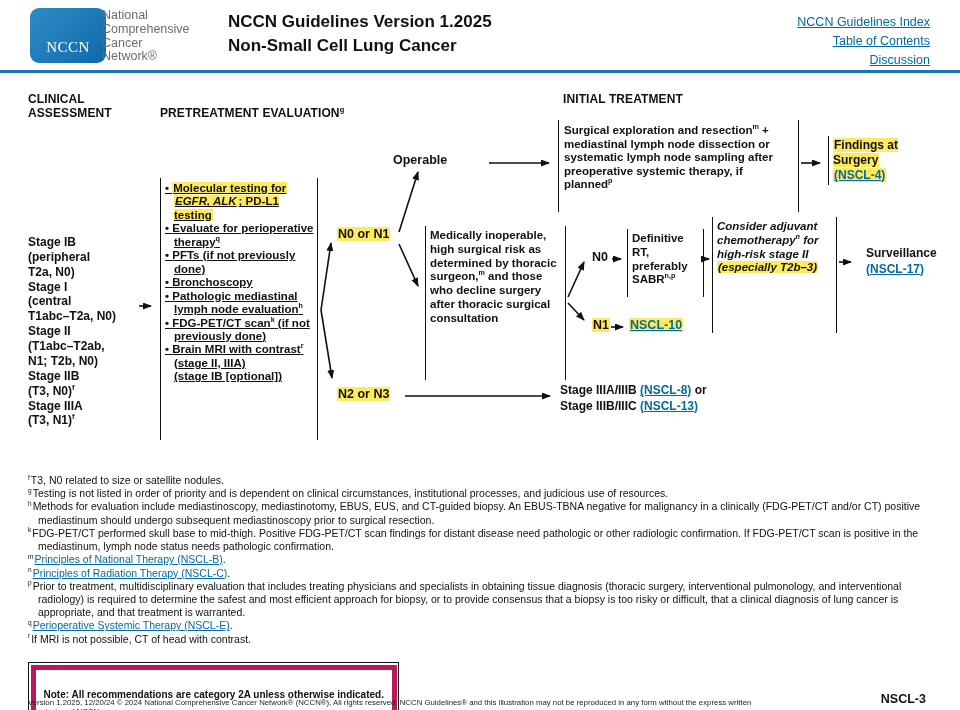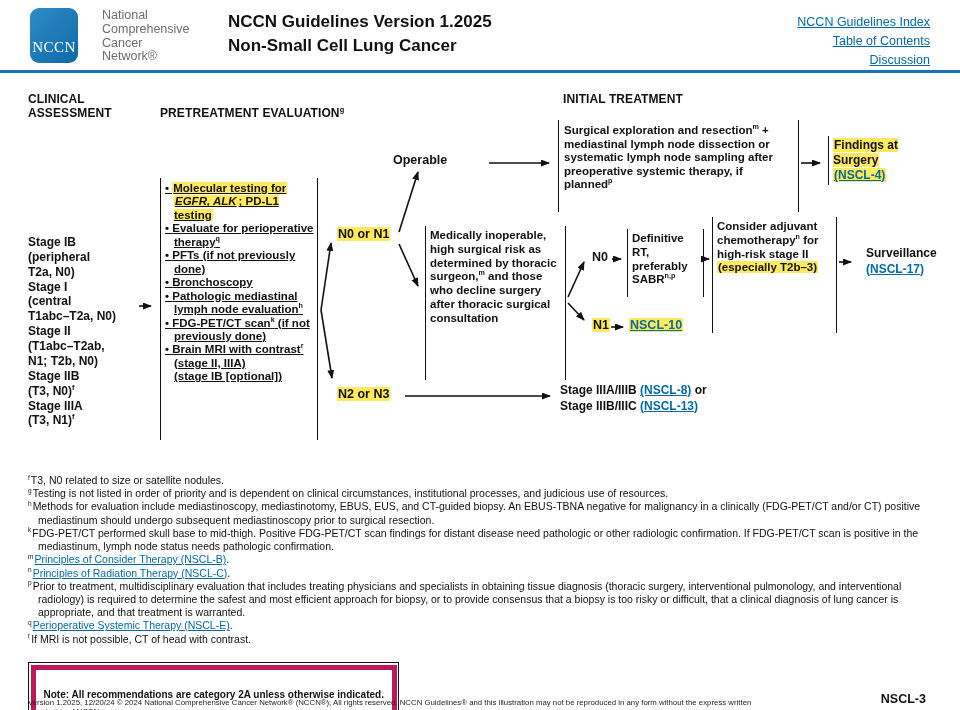--- a/index.html
+++ b/index.html
@@ -12,21 +12,21 @@
   .abs { position:absolute; }
   .b { font-weight:bold; }
   .i { font-style:italic; }
   .hl { background:#ffe95c; padding:0 1px; }
   .link { color:#0369a1; text-decoration:underline; cursor:pointer; }
   sup { font-size:0.62em; vertical-align:super; line-height:0; }
   .preline { white-space:pre-line; }
 
   
   .logo {
-    left:30px; top:8px; width:48px; height:55px; border-radius:9px;
+    left:30px; top:8px; width:76px; height:55px; border-radius:9px;
     background:linear-gradient(135deg,#2e8cc7,#0f69a9);
     display:flex; align-items:flex-end; justify-content:center;
     padding-bottom:7px;
   }
   .logo span { color:#fff; font-family:"Liberation Serif", serif; font-size:15px; letter-spacing:0.5px; }
   .orgname { left:102px; top:9px; color:#6a6c6e; font-size:12.5px; line-height:1.1; white-space:pre-line; }
   .title1 { left:228px; top:12px; font-size:17px; font-weight:bold; }
   .title2 { left:228px; top:36px; font-size:17px; font-weight:bold; }
   .toplinks { right:30px; top:13px; text-align:right; font-size:12.5px; line-height:1.5; }
   .toplinks div { display:block; }
@@ -40,21 +40,21 @@
   .bracketbox { border-left:1.6px solid #111; border-right:1.6px solid #111; }
   .prebox { left:160px; top:178px; width:158px; height:262px; padding:4px 3px 0 4px; font-size:11.5px; font-weight:bold; line-height:1.17;text-decoration:underline; }
   .pre-list { list-style:none; }
   .pre-list li { padding-left:9px; text-indent:-9px; }
   .pre-list li::before { content:"• "; }
   .node-label { font-size:12.5px; font-weight:bold; white-space:nowrap; }
   .surgbox { left:558px; top:120px; width:241px; height:92px; padding:4px 4px 0 5px; font-size:11.5px; font-weight:bold; line-height:1.18; }
   .findbox { left:828px; top:136px; width:104px; border-left:1.6px solid #111; padding:2px 0 2px 4px; font-size:12px; font-weight:bold; line-height:1.25; }
   .inopbox { left:425px; top:226px; width:141px; height:154px; padding:3px 2px 0 4px; font-size:11.5px; font-weight:bold; line-height:1.2; }
   .rtbox { left:627px; top:229px; width:77px; height:68px; padding:3px 2px 0 4px; font-size:11.5px; font-weight:bold; line-height:1.2; }
-  .considerbox { left:712px; top:217px; width:125px; height:116px; padding:3px 2px 0 4px; font-size:11.5px; font-weight:bold; line-height:1.2; }
+  .considerbox { left:712px; top:217px; width:125px; height:116px; padding:3px 2px 0 4px; font-size:11.5px; font-weight:bold; line-height:1.2;font-style:italic; }
   .surv { left:858px; top:246px; font-size:12px; font-weight:bold; line-height:1.3;margin-left:8px; }
   .stage3 { left:560px; top:383px; font-size:12px; font-weight:bold; line-height:1.3; white-space:nowrap; }
 
   
   .footnotes { left:28px; top:474px; width:922px; font-size:10.5px; line-height:1.26; }
   .fn { padding-left:10px; text-indent:-10px; }
   .fn sup { margin-right:1px; }
 
   .notebox-outer { left:28px; top:662px; border:1px solid #111; padding:1.5px; display:inline-block; }
   .notebox-inner { border:5px solid #be185d; padding:19px 8px; font-size:10px; font-weight:bold; white-space:nowrap; }
@@ -183,21 +183,21 @@
   <div class="abs stage3">
     <div><span>Stage IIIA/IIIB </span><a class="link b">(NSCL-8)</a><span> or</span></div>
     <div><span>Stage IIIB/IIIC </span><a class="link b">(NSCL-13)</a></div>
   </div>
 
   <div class="abs footnotes">
     <div class="fn"><sup>f</sup><span>T3, N0 related to size or satellite nodules.</span></div>
     <div class="fn"><sup>g</sup><span>Testing is not listed in order of priority and is dependent on clinical circumstances, institutional processes, and judicious use of resources.</span></div>
     <div class="fn"><sup>h</sup><span>Methods for evaluation include mediastinoscopy, mediastinotomy, EBUS, EUS, and CT-guided biopsy. An EBUS-TBNA negative for malignancy in a clinically (FDG-PET/CT and/or CT) positive mediastinum should undergo subsequent mediastinoscopy prior to surgical resection.</span></div>
     <div class="fn"><sup>k</sup><span>FDG-PET/CT performed skull base to mid-thigh. Positive FDG-PET/CT scan findings for distant disease need pathologic or other radiologic confirmation. If FDG-PET/CT scan is positive in the mediastinum, lymph node status needs pathologic confirmation.</span></div>
-    <div class="fn"><sup>m</sup><a class="link">Principles of Consider Therapy (NSCL-B)</a><span>.</span></div>
+    <div class="fn"><sup>m</sup><a class="link">Principles of National Therapy (NSCL-B)</a><span>.</span></div>
     <div class="fn"><sup>n</sup><a class="link">Principles of Radiation Therapy (NSCL-C)</a><span>.</span></div>
     <div class="fn"><sup>p</sup><span>Prior to treatment, multidisciplinary evaluation that includes treating physicians and specialists in obtaining tissue diagnosis (thoracic surgery, interventional pulmonology, and interventional radiology) is required to determine the safest and most efficient approach for biopsy, or to provide consensus that a biopsy is too risky or difficult, that a clinical diagnosis of lung cancer is appropriate, and that treatment is warranted.</span></div>
     <div class="fn"><sup>q</sup><a class="link">Perioperative Systemic Therapy (NSCL-E)</a><span>.</span></div>
     <div class="fn"><sup>r</sup><span>If MRI is not possible, CT of head with contrast.</span></div>
   </div>
 
   <div class="abs notebox-outer">
     <div class="notebox-inner">Note: All recommendations are category 2A unless otherwise indicated.</div>
   </div>
 

